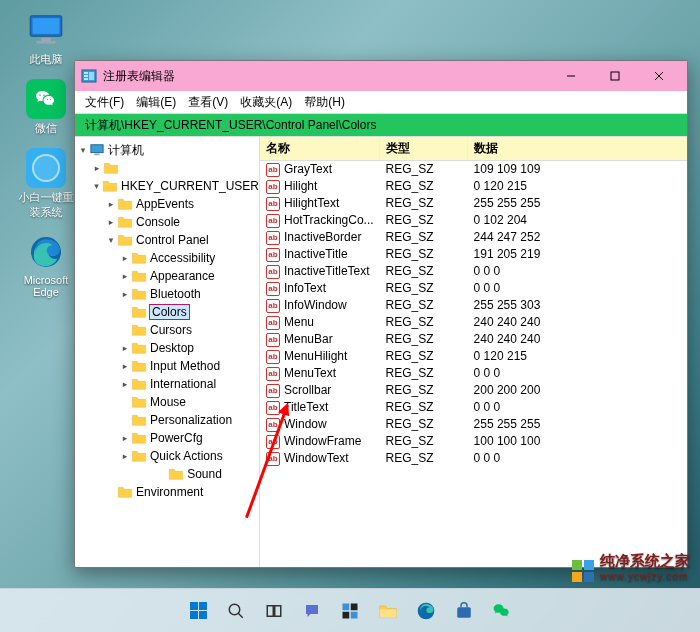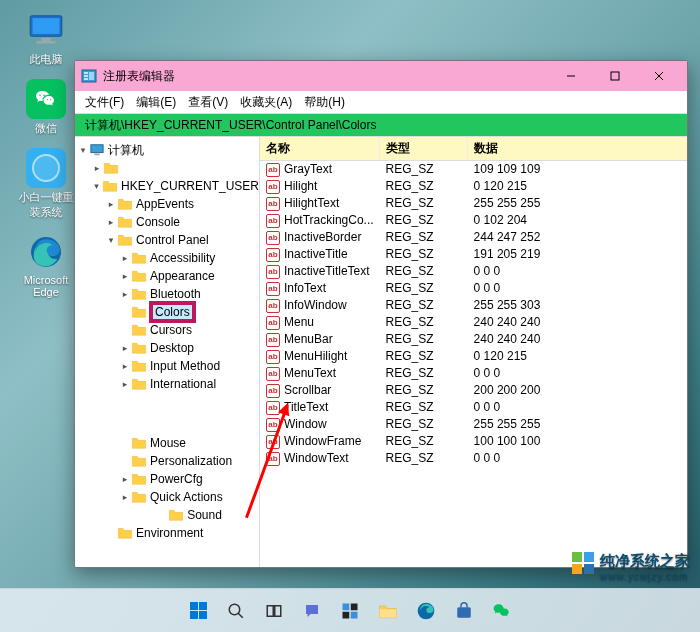--- a/index.html
+++ b/index.html
@@ -28,21 +28,21 @@
   .menubar { height: 22px; display: flex; align-items: center; gap: 12px; padding: 0 10px; font-size: 12px; color: #000; background: #fff; }
   .menubar span { cursor: pointer; }
 
   .pathbar { height: 24px; border-top: 1px solid #ddd; border-bottom: 1px solid #ddd; background: #22c55e; display: flex; align-items: center; padding: 0 10px; font-size: 12px; color: #000; }
 
   .panes { flex: 1; display: flex; overflow: hidden; }
   .tree { width: 185px; border-right: 1px solid #ddd; overflow: auto; padding: 4px 0 4px 2px; font-size: 12px; color: #000; }
   .tree-row { display: flex; align-items: center; height: 18px; cursor: pointer; white-space: nowrap; }
   .tree-row .twisty { width: 12px; text-align: center; color: #555; font-size: 9px; display:inline-block; }
   .tree-row .folder { width: 16px; height: 14px; margin-right: 3px; display:inline-flex;align-items:center;justify-content:center; }
-  .tree-row .label.selected { background: #cce8ff; border: 4px solid #be185d; padding: 0 2px; margin-left: -1px; }
+  .tree-row .label.selected { background: #cce8ff; border: 1px solid #be185d; padding: 0 2px; margin-left: -1px; }
   .pc-node svg { width:14px; height:14px; }
 
   .listview { flex: 1; overflow: auto; font-size: 12px; color: #000; }
   .listview table { border-collapse: collapse; width: 100%; }
   .listview th { text-align: left; font-weight: 700; border-bottom: 1px solid #ddd; padding: 3px 6px; background: #fef9c3; position: sticky; top:0; }
   .listview th + th { border-left: 1px solid #eee; }
   .listview td { padding: 1px 6px; white-space: nowrap; }
   .listview tr { height: 17px; cursor: pointer; }
   .val-icon { display:inline-block; width:14px; height:14px; background:#fff; border:1px solid #c73232; border-radius:2px; margin-right:4px; vertical-align:middle; position:relative; }
   .val-icon::after { content:"ab"; position:absolute; inset:0; font-size:8px; line-height:12px; text-align:center; color:#c73232; font-weight:bold; }
@@ -51,21 +51,21 @@
 
   .arrow { position: absolute; left: 286px; top: 405px; width: 3px; height: 120px; background: #ff0000; transform: rotate(20deg); transform-origin: top center; pointer-events:none; }
   .arrow::before { content:""; position:absolute; top:-2px; left:-5px; border-left:6px solid transparent; border-right:6px solid transparent; border-bottom:12px solid #ff0000; }
 
   
   .taskbar { position: absolute; bottom: 0; left: 0; right: 0; height: 44px; background: rgba(230,238,244,0.85); backdrop-filter: blur(8px); border-top: 1px solid #c7d3dc; display: flex; align-items: center; justify-content: center; gap: 6px; }
   .tb-item { width: 32px; height: 32px; display: flex; align-items: center; justify-content: center; border-radius: 4px; cursor: pointer; }
   .win-logo { display:grid; grid-template-columns:8px 8px; grid-template-rows:8px 8px; gap:1px; }
   .win-logo span { background:#0078d4; }
 
-  .watermark { position: absolute; right: 10px; bottom: 50px; display: flex; align-items: flex-start; gap: 6px; color: #0c4a6e; font-size: 15px; font-weight: 700; text-shadow: 0 1px 2px rgba(0,0,0,0.5); pointer-events:none; }
+  .watermark { position: absolute; right: 10px; bottom: 50px; display: flex; align-items: flex-end; gap: 6px; color: #7f1d1d; font-size: 15px; font-weight: 700; text-shadow: 0 1px 2px rgba(0,0,0,0.5); pointer-events:none; }
   .wm-logo { display:grid; grid-template-columns:10px 10px; grid-template-rows:10px 10px; gap:2px; }
   .wm-logo span:nth-child(1){background:#6bbf3e;} .wm-logo span:nth-child(2){background:#3aa0e8;} .wm-logo span:nth-child(3){background:#f7a61a;} .wm-logo span:nth-child(4){background:#2f6fb0;}
   .watermark small { display:block; font-size:10px; font-weight:400; letter-spacing:1px; }
 
   .folder-svg { fill:#ffcf48; stroke:#d9a420; stroke-width:0.5; }
 </style>
 </head>
 <body>
 
 <div class="desktop-icons">
@@ -271,21 +271,21 @@
         </div>
         <div class="tree-row" style="padding-left: 42px;">
           <span class="twisty">▸</span>
           <span class="folder ">
             <svg width="16" height="14" viewBox="0 0 24 20">
               <path class="folder-svg" d="M2 3h7l2 3h11v12H2z"></path>
             </svg>
           </span>
           <span class="label ">International</span>
         </div>
-        <div class="tree-row" style="padding-left: 42px; margin-top: 41px;">
+        <div class="tree-row" style="padding-left: 42px;">
           <span class="twisty"></span>
           <span class="folder ">
             <svg width="16" height="14" viewBox="0 0 24 20">
               <path class="folder-svg" d="M2 3h7l2 3h11v12H2z"></path>
             </svg>
           </span>
           <span class="label ">Mouse</span>
         </div>
         <div class="tree-row" style="padding-left: 42px;">
           <span class="twisty"></span>

